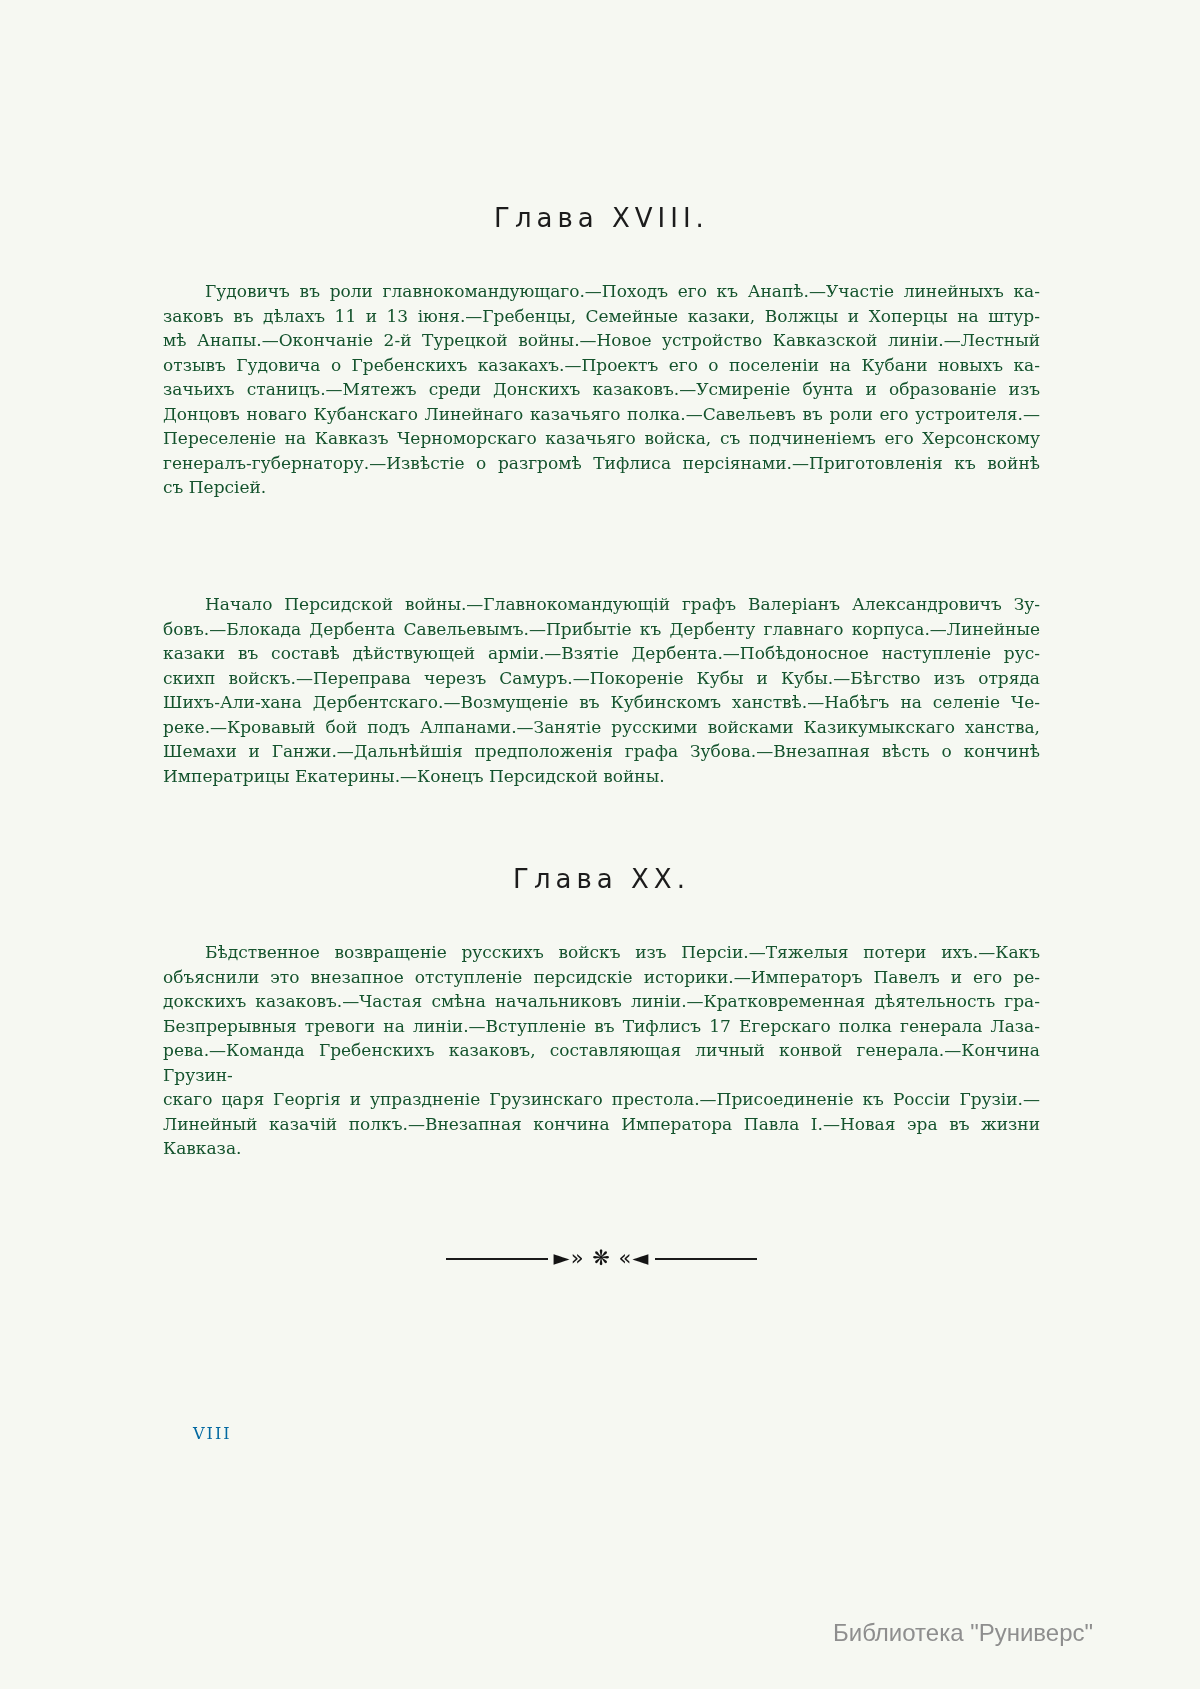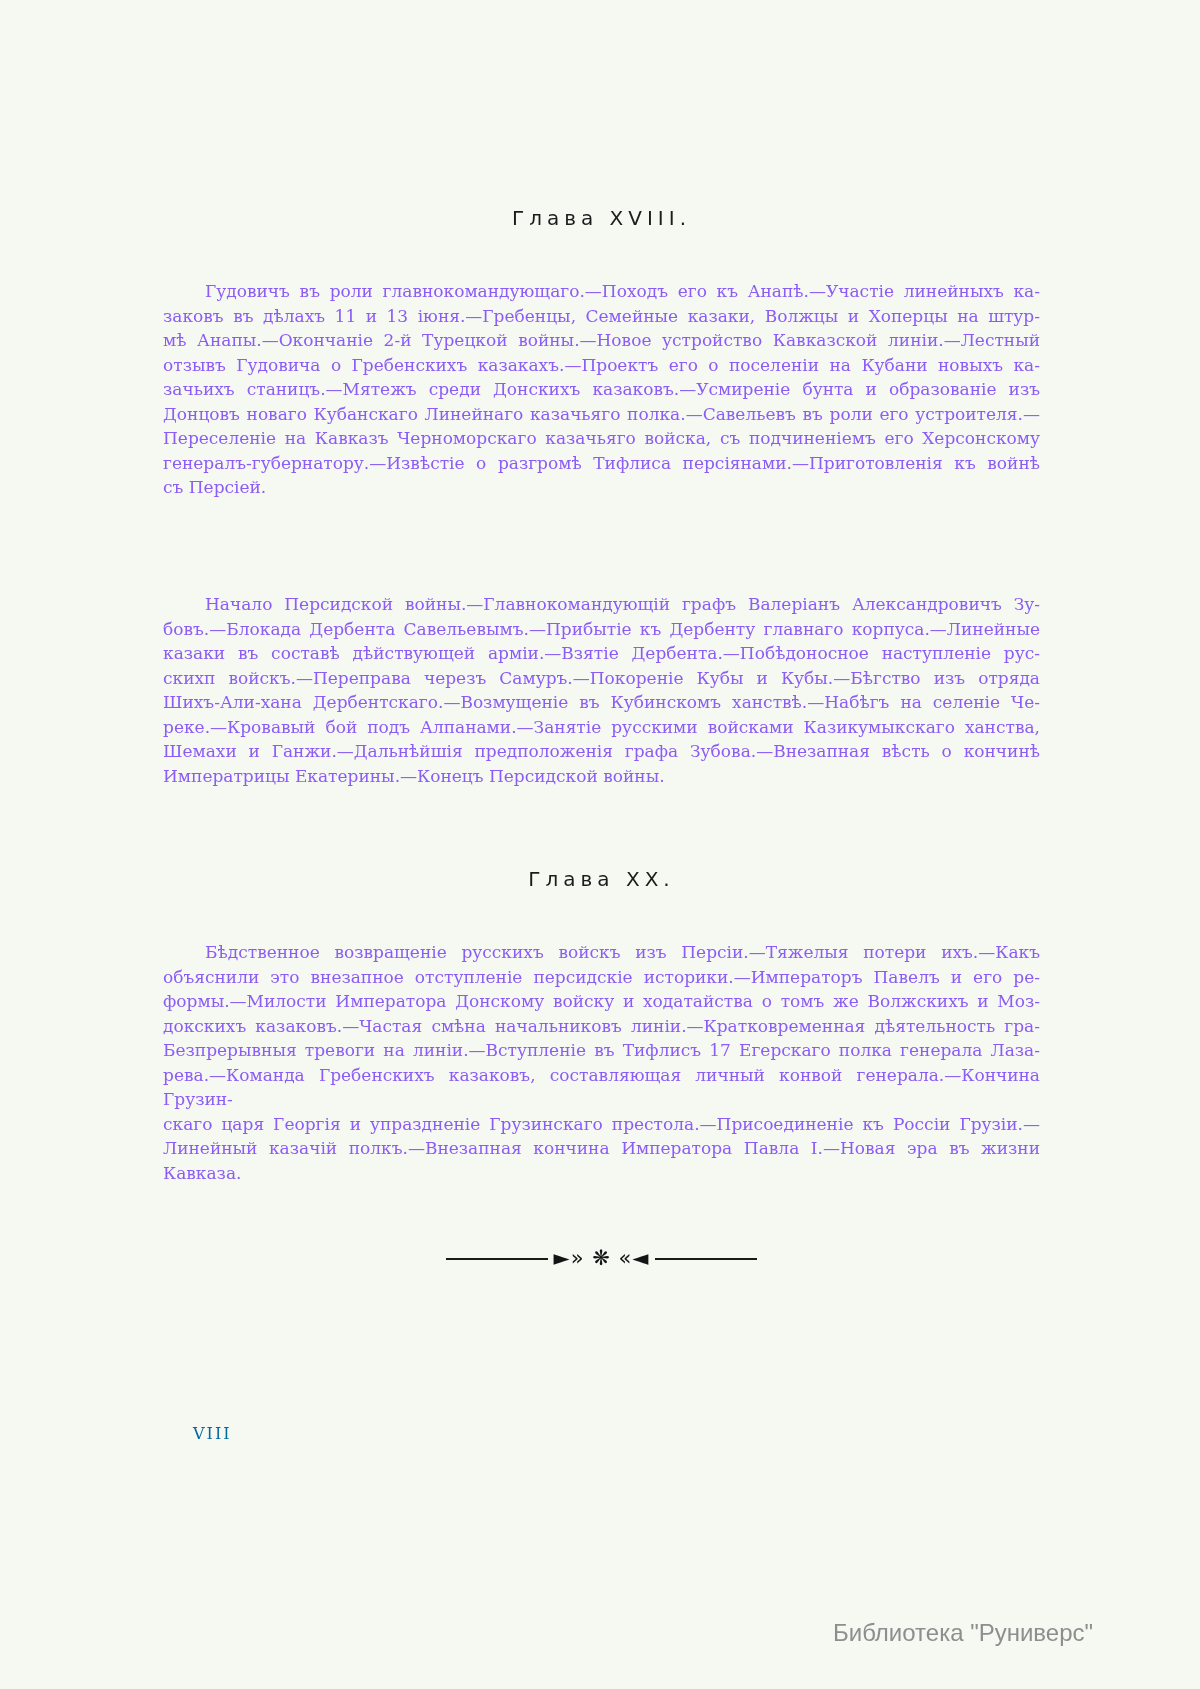--- a/index.html
+++ b/index.html
@@ -11,32 +11,32 @@
     overflow: hidden;
   }
   .text-block {
     position: absolute;
     left: 163px;
     width: 877px;
   }
   .chapter-heading {
     font-family: "DejaVu Sans", sans-serif;
     font-weight: 400;
-    font-size: 20px;
+    font-size: 26px;
     letter-spacing: 5px;
     color: #1c1c1c;
     text-align: center;
     line-height: 30px;
     white-space: nowrap;
   }
   .chapter-lines {
     margin-top: 46px;
     font-size: 17px;
     line-height: 24.5px;
-    color: #8b5cf6;
+    color: #14532d;
   }
   .chapter-lines .line {
     text-align: justify;
     text-align-last: justify;
     white-space: normal;
   }
   .chapter-lines .line.first { text-indent: 42px; }
   .chapter-lines .line.last  { text-align-last: left; }
   #ch18 { top: 203px; }
   #ch19 { top: 546px; }
@@ -107,21 +107,20 @@
       <div class="line">Шемахи и Ганжи.—Дальнѣйшія предположенія графа Зубова.—Внезапная вѣсть о кончинѣ</div>
       <div class="line last">Императрицы Екатерины.—Конецъ Персидской войны.</div>
     </div>
 </section>
 
 <section class="text-block" id="ch20">
   <div class="chapter-heading">Глава XX.</div>
   <div class="chapter-lines">
       <div class="line first">Бѣдственное возвращеніе русскихъ войскъ изъ Персіи.—Тяжелыя потери ихъ.—Какъ</div>
       <div class="line">объяснили это внезапное отступленіе персидскіе историки.—Императоръ Павелъ и его ре-</div>
-      <div class="line">формы.—Милости Императора Донскому войску и ходатайства о томъ же Волжскихъ и Моз-</div>
       <div class="line">докскихъ казаковъ.—Частая смѣна начальниковъ линіи.—Кратковременная дѣятельность гра-</div>
       <div class="line">Безпрерывныя тревоги на линіи.—Вступленіе въ Тифлисъ 17 Егерскаго полка генерала Лаза-</div>
       <div class="line">рева.—Команда Гребенскихъ казаковъ, составляющая личный конвой генерала.—Кончина Грузин-</div>
       <div class="line">скаго царя Георгія и упраздненіе Грузинскаго престола.—Присоединеніе къ Россіи Грузіи.—</div>
       <div class="line">Линейный казачій полкъ.—Внезапная кончина Императора Павла I.—Новая эра въ жизни</div>
       <div class="line last">Кавказа.</div>
     </div>
 </section>
 
 <div class="ornament">

